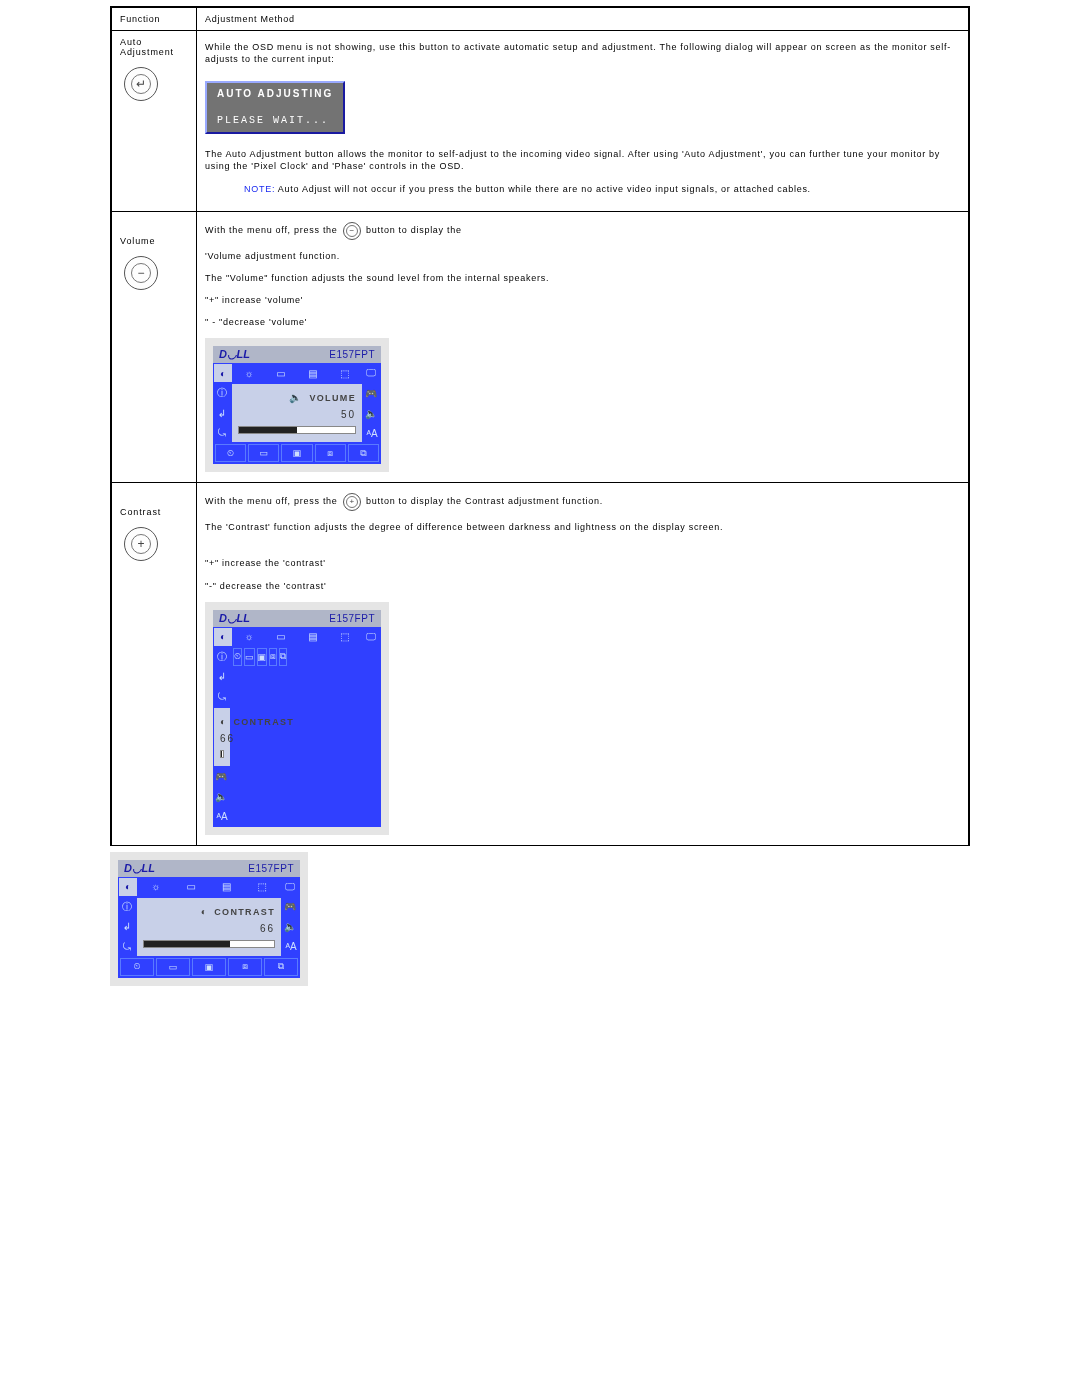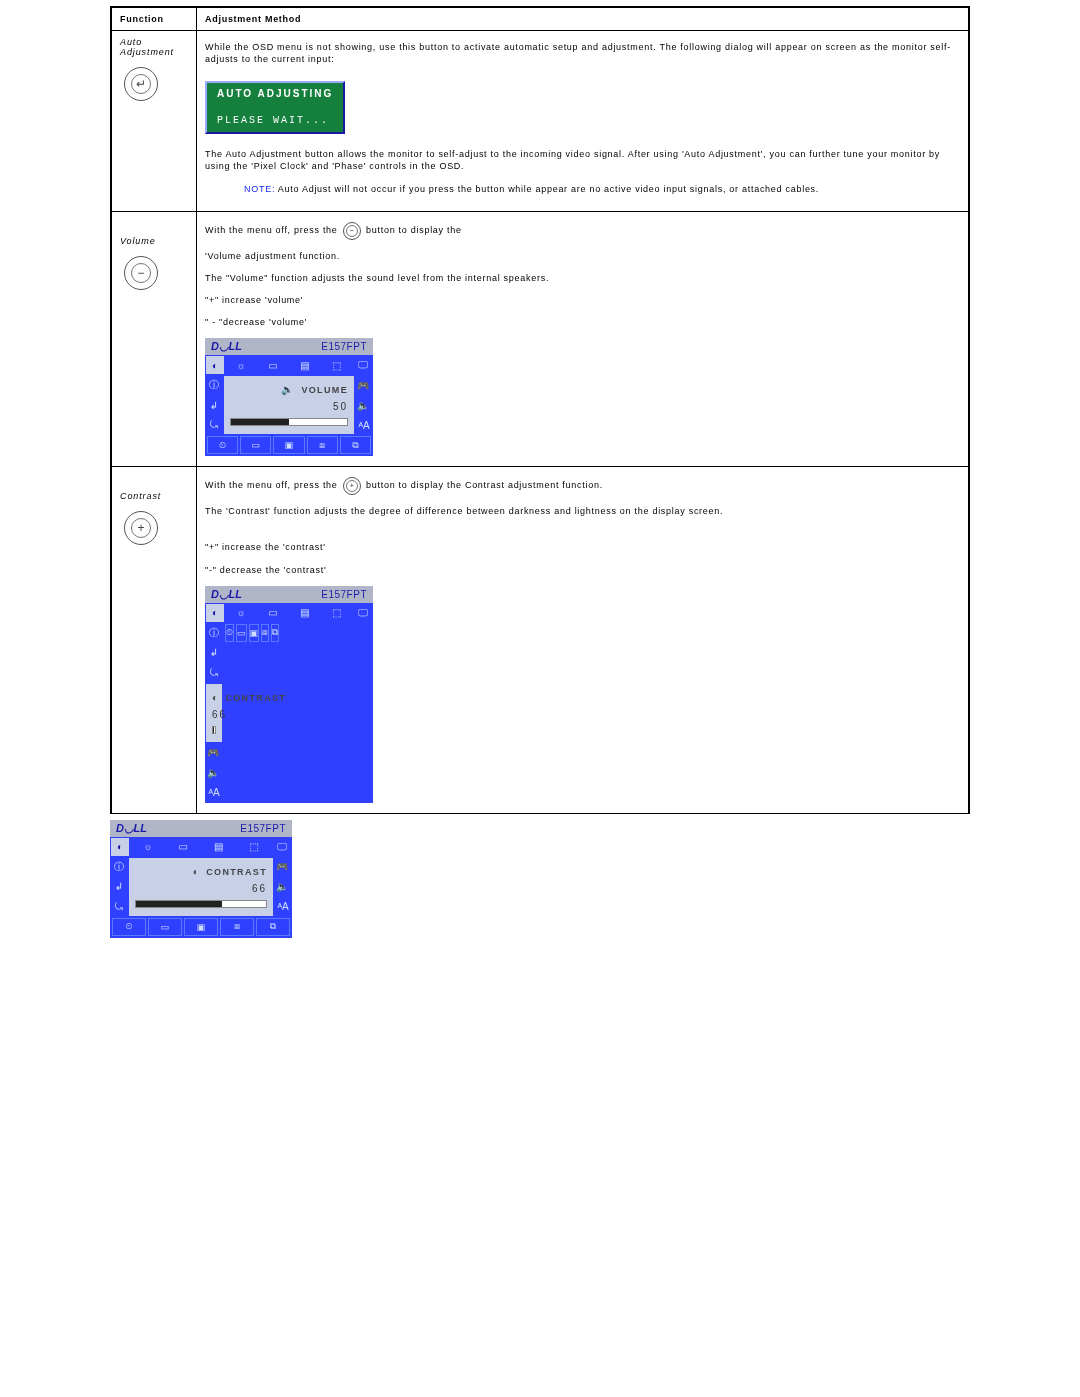--- a/index.html
+++ b/index.html
@@ -26,24 +26,24 @@
     width: 100%;
   }
   table.main td, table.main th {
     border: 1px solid #000;
     padding: 6px 8px;
     vertical-align: top;
     font-size: 9px;
     text-align: left;
   }
   table.main th {
-    font-weight: bold;
+    font-weight: normal;
   }
   .func-col { width: 68px; }
-  .func-label { margin-bottom: 10px; letter-spacing: 0.1em; font-style: italic; }
+  .func-label { margin-bottom: 10px; letter-spacing: 0.1em; }
   .btn-circle {
     width: 32px;
     height: 32px;
     border: 1.5px solid #555;
     border-radius: 50%;
     margin: 6px 0 0 4px;
     position: relative;
     background: #fdfdfd;
   }
   .btn-circle::after {
@@ -86,36 +86,36 @@
     text-align: center;
     font-size: 8px;
     line-height: 15px;
     color: #444;
     letter-spacing: 0;
   }
 
   
   .adj-box {
     display: inline-block;
-    background: #15803d;
+    background: #737373;
     border-top: 2px solid #9aaaff;
     border-left: 2px solid #9aaaff;
     border-right: 2px solid #1a1aa0;
     border-bottom: 2px solid #1a1aa0;
     padding: 5px 10px 6px;
     margin: 6px 0 10px 0;
   }
   .adj-box .l1 { color: #fff; font-size: 10px; letter-spacing: 0.2em; font-weight: bold; }
   .adj-box .l2 { color: #fff; font-size: 10px; letter-spacing: 0.2em; margin-top: 16px; font-family: Liberation Mono, monospace; }
 
   
   .osd {
     width: 168px;
-    background: #a16207;
-    padding: 0;
+    background: #e5e5e5;
+    padding: 8px;
     margin: 6px 0 4px 0;
     font-family: Arial, sans-serif;
     letter-spacing: 0;
   }
   .osd-titlebar {
     display: flex;
     justify-content: space-between;
     align-items: center;
     background: #b0b6c8;
     padding: 2px 6px;
@@ -232,21 +232,21 @@
           </div>
         </td>
         <td class="desc">
           <p>While the OSD menu is not showing, use this button to activate automatic setup and adjustment. The following dialog will appear on screen as the monitor self-adjusts to the current input:</p>
           <div class="adj-box">
             <div class="l1">AUTO ADJUSTING</div>
             <div class="l2">PLEASE WAIT...</div>
           </div>
           <p>The Auto Adjustment button allows the monitor to self-adjust to the incoming video signal. After using 'Auto Adjustment', you can further tune your monitor by using the 'Pixel Clock' and 'Phase' controls in the OSD.</p>
           <p style="margin-left:30px">
-            <span class="note-prefix">NOTE: </span><span>Auto Adjust will not occur if you press the button while appear are no active video input signals, or attached cables.</span>
+            <span class="note-prefix">NOTE: </span><span>Auto Adjust will not occur if you press the button while there are no active video input signals, or attached cables.</span>
           </p>
         </td>
       </tr>
 
       <tr>
         <td class="func-col">
           <div style="height:18px"></div>
           <div class="func-label">Volume</div>
           <div class="btn-circle">
             <span class="btn-glyph">−</span>

